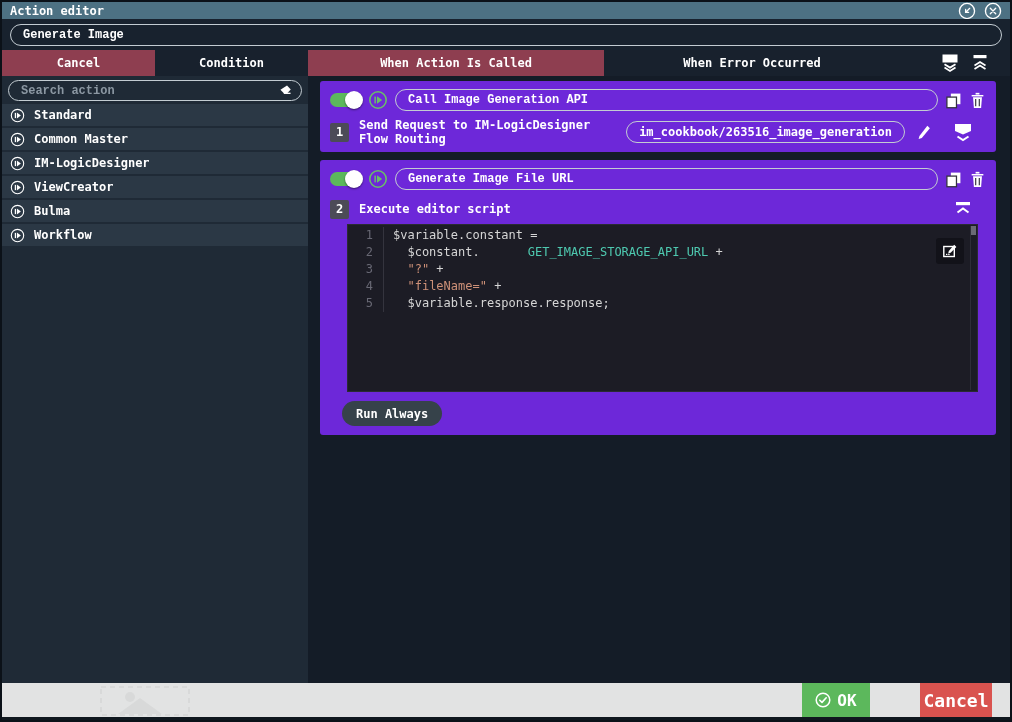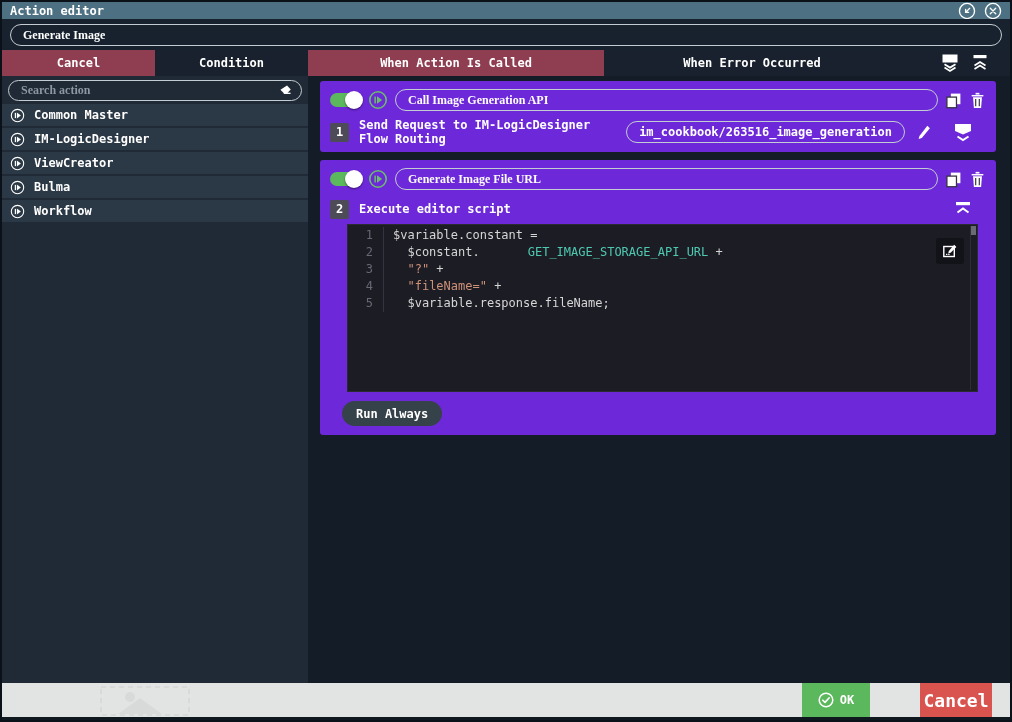--- a/index.html
+++ b/index.html
@@ -18,21 +18,21 @@
   }
   .titlebar-title { font-size:12px; font-weight:700; color:#fff; }
   .titlebar-icons { margin-left:auto; display:flex; gap:8px; align-items:center; }
   .tb-icon { width:18px; height:18px; display:inline-flex; cursor:pointer; }
   .tb-icon svg { width:18px; height:18px; }
 
   
   .name-row { padding:5px 8px 4px 8px; background:#18222e; flex:0 0 auto; }
   .pill-input {
     background:transparent; border:1px solid #c3ccd2; border-radius:11px;
-    color:#fff; font-family:Liberation Serif, serif; font-size:12px;
+    color:#fff; font-family:Liberation Mono, monospace; font-size:12px;
     font-weight:700; padding:0 12px; height:22px; outline:none; display:block;
   }
   .name-input { width:100%; }
 
   
   .main { flex:1 1 auto; display:flex; min-height:0; }
   .tabs { display:flex; height:26px; flex:0 0 auto; background:#18212d; }
   .tab {
     display:flex; align-items:center; justify-content:center;
     font-size:12px; font-weight:700; color:#fff; cursor:pointer;
@@ -133,21 +133,21 @@
 
   
   .footer {
     height:37px; flex:0 0 37px; background:#e2e3e3; display:flex;
     align-items:stretch; border-bottom:3px solid #10181f; position:relative;
   }
   .ghost { position:absolute; left:98px; top:3px; opacity:0.05; }
   .ok-btn {
     margin-left:auto; width:68px; background:#5cb85c; border:none; color:#fff;
     display:flex; align-items:center; justify-content:center; gap:6px;
-    font-family:"DejaVu Sans Mono",monospace; font-size:12px; font-weight:700; cursor:pointer;
+    font-family:"DejaVu Sans Mono",monospace; font-size:16px; font-weight:700; cursor:pointer;
   }
   .ok-btn svg { width:16px; height:16px; }
   .cancel-btn {
     margin-left:50px; margin-right:18px; width:72px; background:#d9534f; border:none;
     color:#ffffff; font-family:"DejaVu Sans Mono",monospace; font-size:18px;
     font-weight:700; cursor:pointer;
   }
 </style>
 </head>
 <body>
@@ -185,20 +185,30 @@
       <div class="search-wrap">
         <input class="pill-input search-input" placeholder="Search action" style="">
         <span class="eraser">
           <svg viewBox="0 0 16 16">
               <path d="M9.6 2.6 L13.6 6.8 L9.8 11 H6.2 L2.6 7.2 Z" fill="#fff"></path>
               <path d="M6.2 11 H13.4" stroke="#fff" stroke-width="1.4"></path>
             </svg>
         </span>
       </div>
       <div class="cat-list">
+        <div class="cat-item">
+          <span class="play-circ">
+              <svg viewBox="0 0 16 16">
+                <circle cx="8" cy="8" r="6.6" fill="none" stroke="#fff" stroke-width="1.2"></circle>
+                <rect x="5.1" y="5.2" width="1.3" height="5.6" fill="#fff"></rect>
+                <path d="M7.3 4.9 L11.6 8 L7.3 11.1 Z" fill="#fff"></path>
+              </svg>
+            </span>
+          <span class="lbl">Standard</span>
+        </div>
         <div class="cat-item">
           <span class="play-circ">
               <svg viewBox="0 0 16 16">
                 <circle cx="8" cy="8" r="6.6" fill="none" stroke="#fff" stroke-width="1.2"></circle>
                 <rect x="5.1" y="5.2" width="1.3" height="5.6" fill="#fff"></rect>
                 <path d="M7.3 4.9 L11.6 8 L7.3 11.1 Z" fill="#fff"></path>
               </svg>
             </span>
           <span class="lbl">Common Master</span>
         </div>
@@ -369,21 +379,21 @@
           <div class="ed-line">
             <span class="ln">3</span>
             <span class="code"><span class="tok-plain">  </span><span class="tok-string">"?"</span><span class="tok-plain"> +</span></span>
           </div>
           <div class="ed-line">
             <span class="ln">4</span>
             <span class="code"><span class="tok-plain">  </span><span class="tok-string">"fileName="</span><span class="tok-plain"> +</span></span>
           </div>
           <div class="ed-line">
             <span class="ln">5</span>
-            <span class="code"><span class="tok-plain">  $variable.response.fileName;</span></span>
+            <span class="code"><span class="tok-plain">  $variable.response.response;</span></span>
           </div>
           <div class="ed-scrollbar">
               <div class="ed-thumb"></div>
             </div>
           <div class="popup-edit">
             <svg viewBox="0 0 16 16">
                 <rect x="1.8" y="3.5" width="10.5" height="10" fill="none" stroke="#fff" stroke-width="1.4"></rect>
                 <path d="M12.2 1.8 L14.4 4 L8.6 9.8 L6.2 10.4 L6.8 8 Z" fill="#fff"></path>
                 <rect x="4" y="10.8" width="1.4" height="1.2" fill="#fff"></rect>
                 <rect x="6.2" y="10.8" width="1.4" height="1.2" fill="#fff"></rect>

